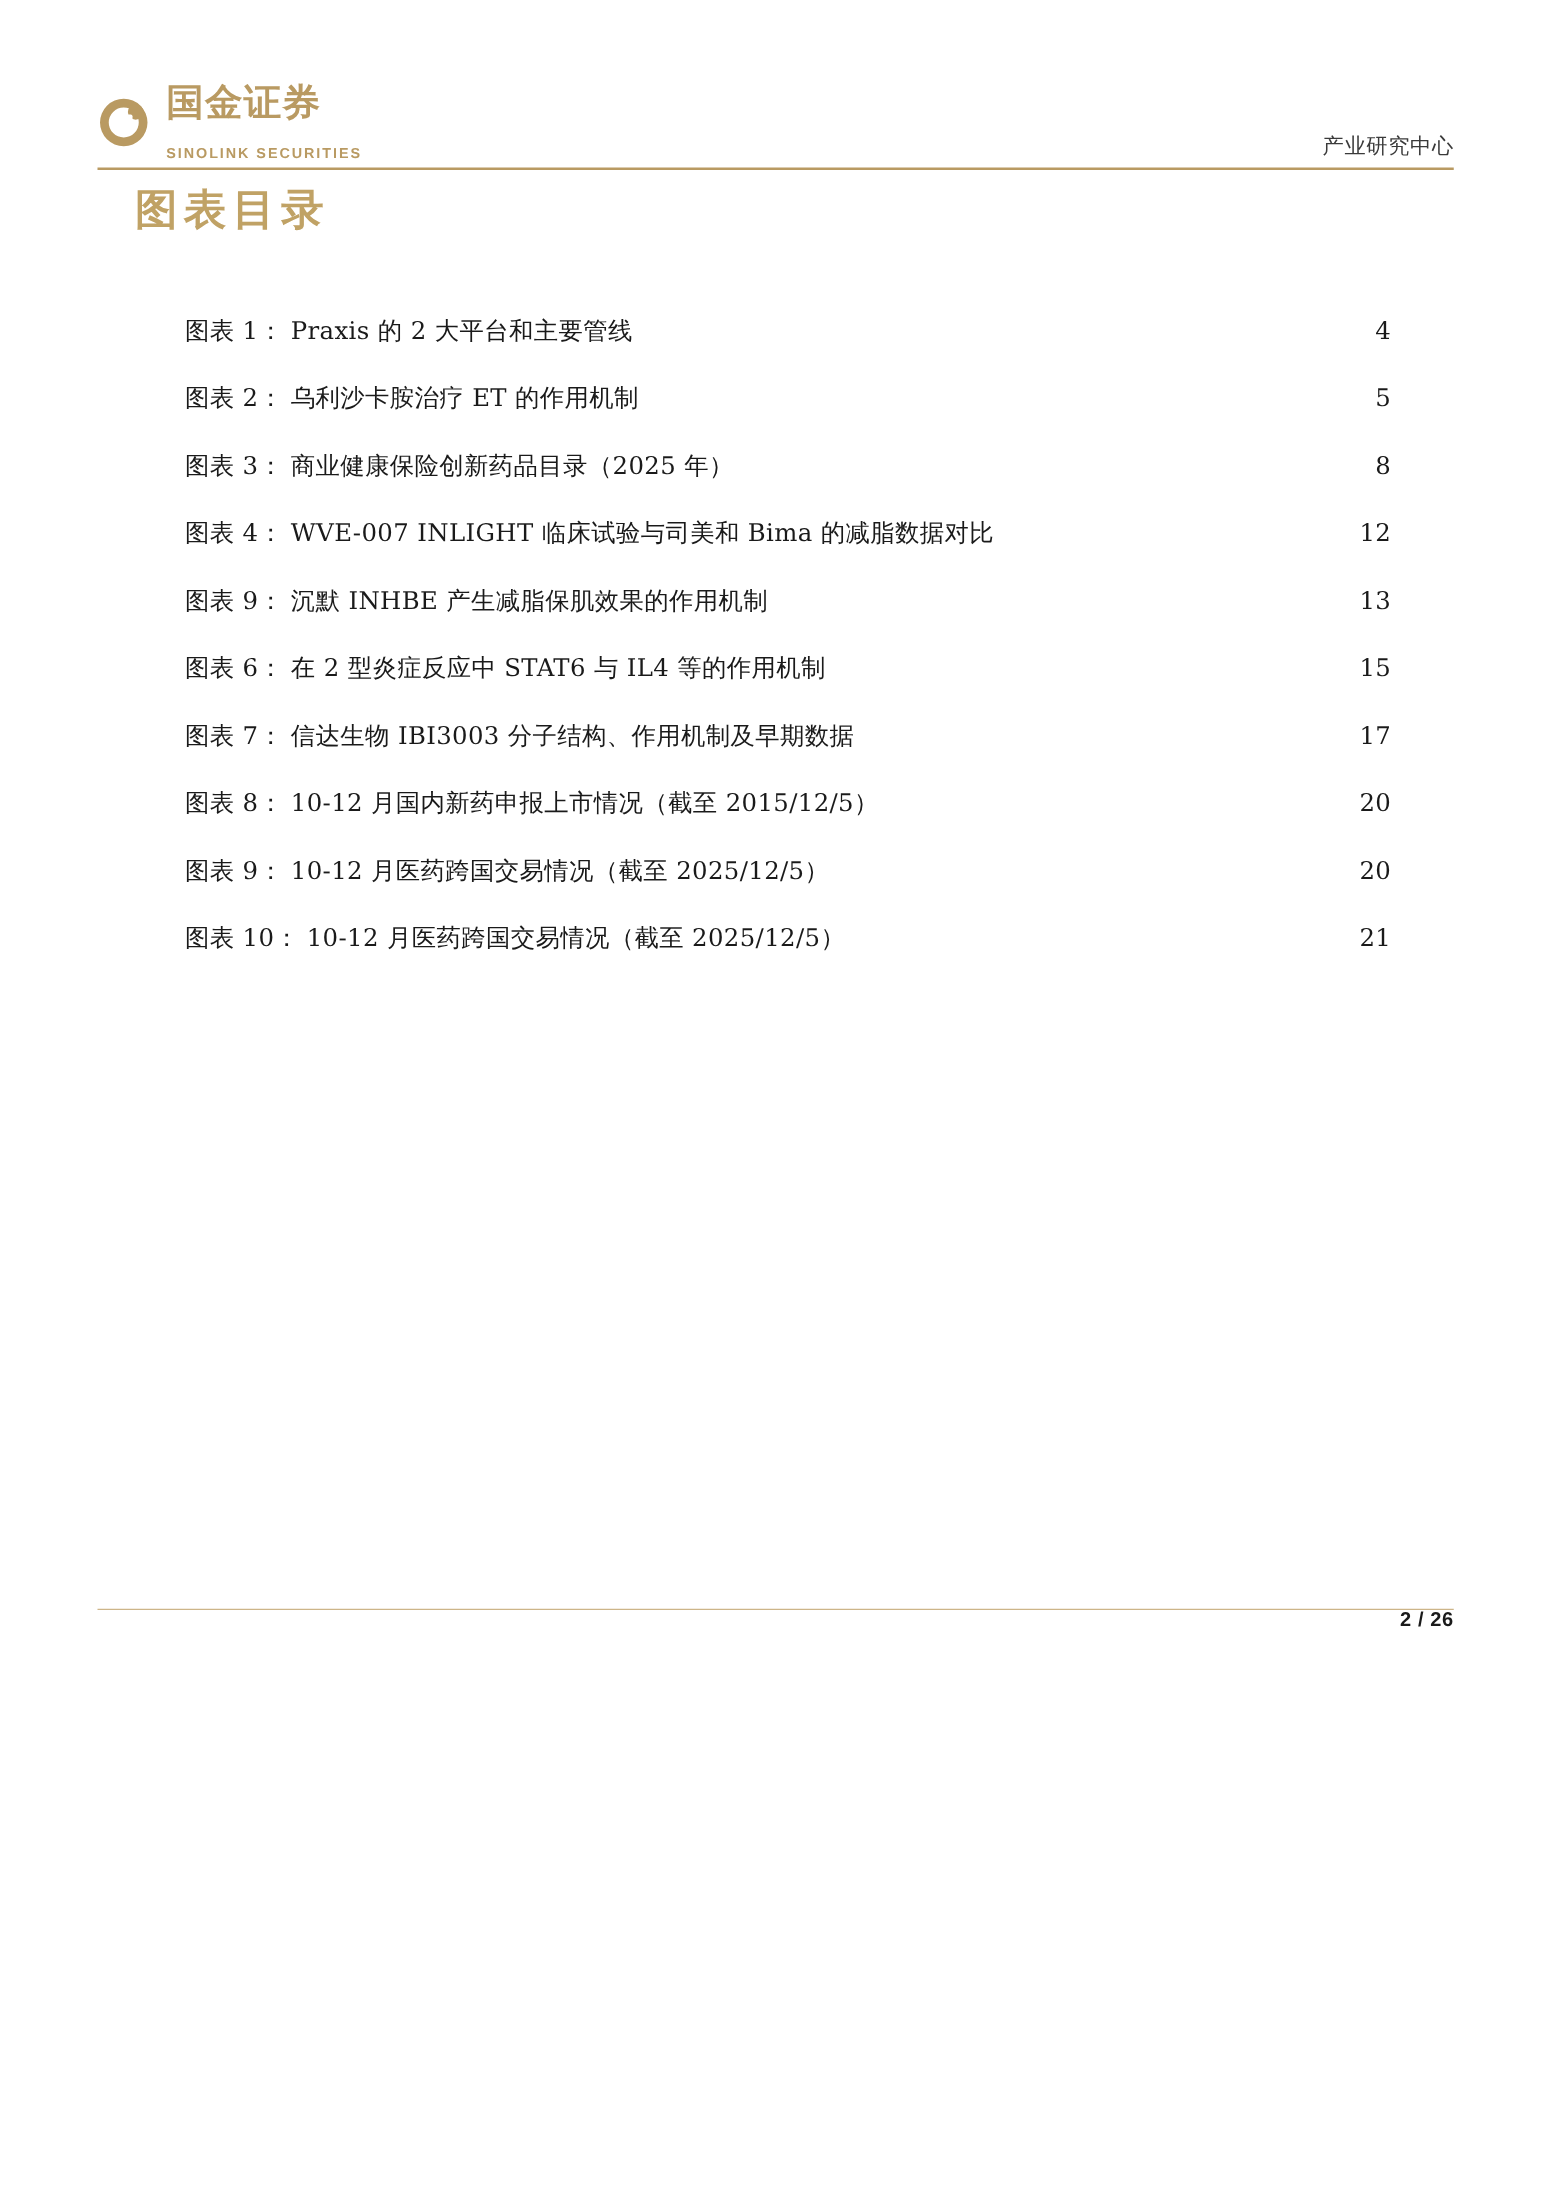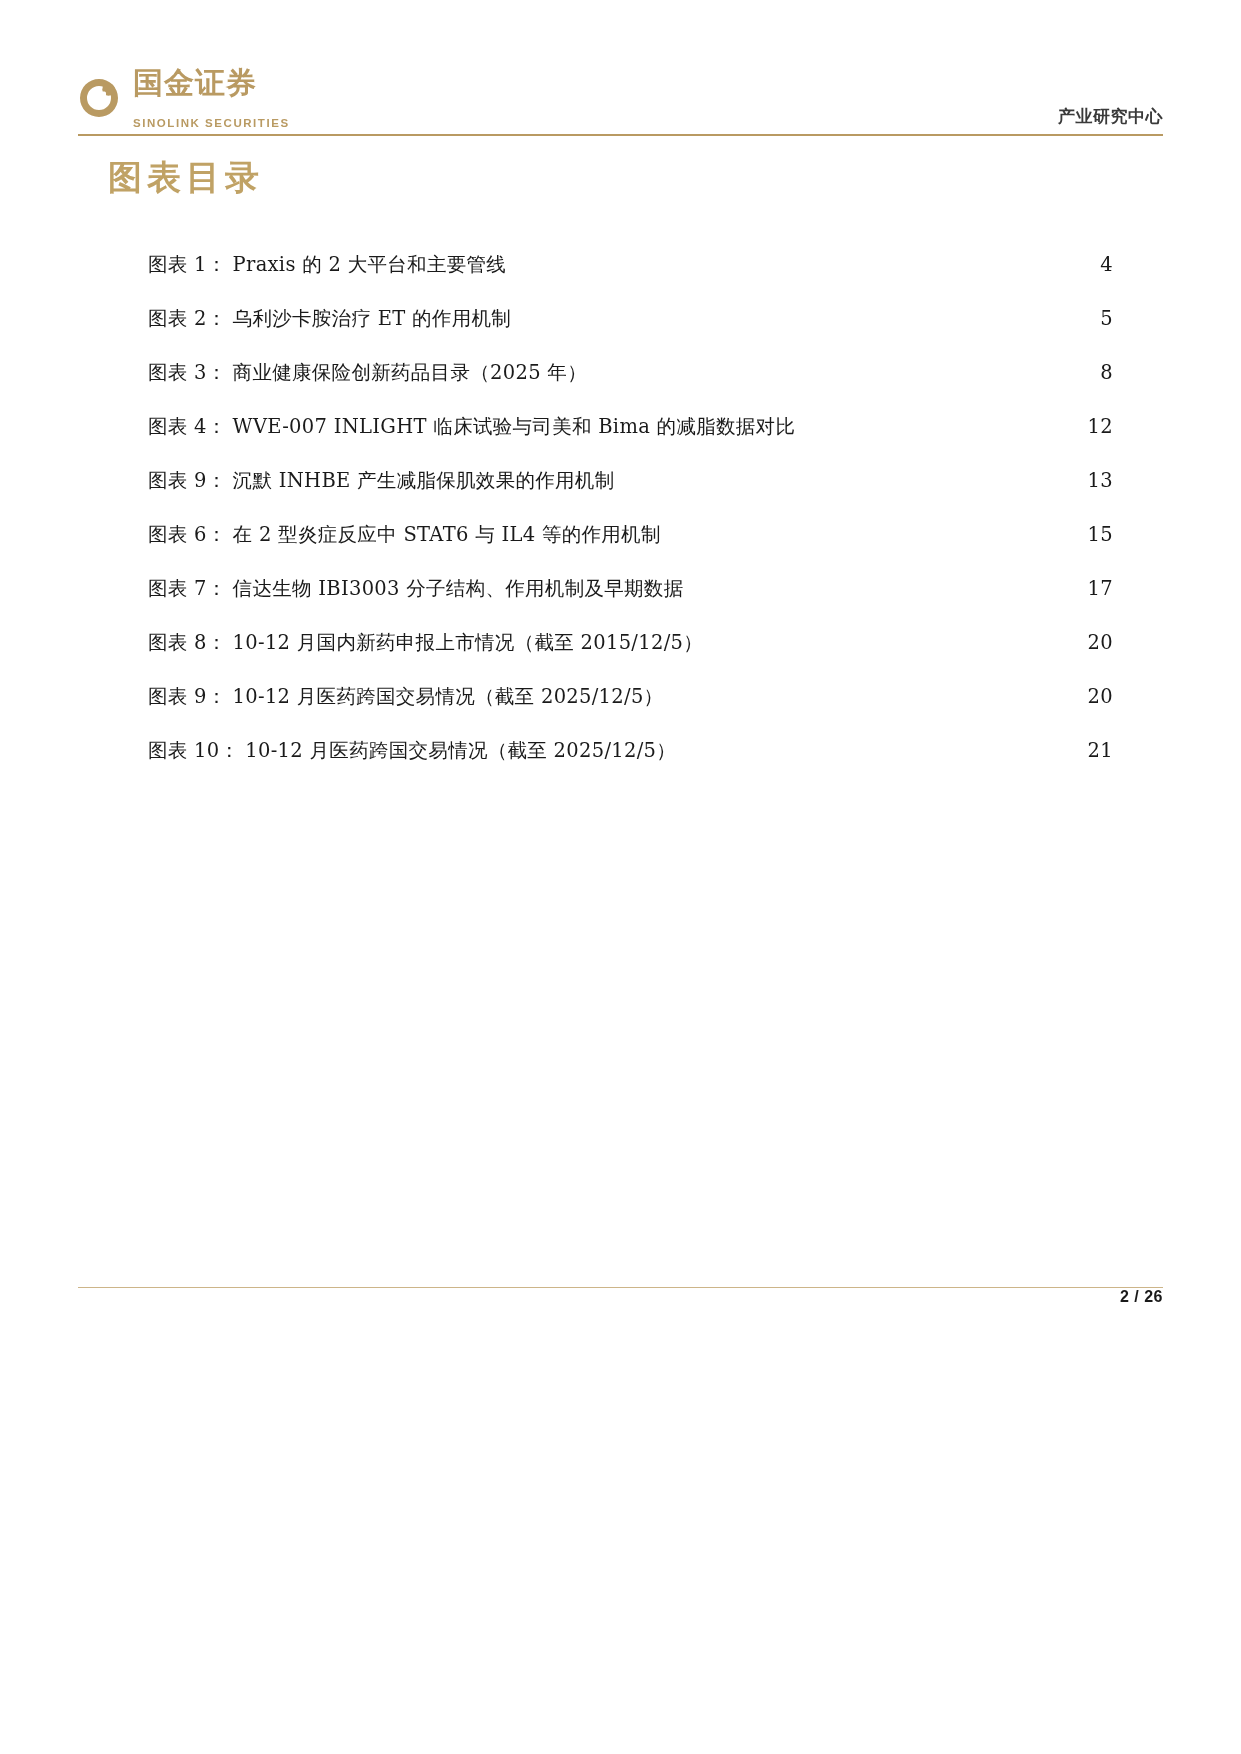--- a/index.html
+++ b/index.html
@@ -59,39 +59,39 @@
     font-family: "Liberation Sans", sans-serif;
     font-size: 11.5px;
     font-weight: bold;
     color: #b99a62;
     letter-spacing: 1.55px;
     margin-top: 20px;
   }
   .header-right {
     font-family: "DejaVu Sans", sans-serif;
     font-size: 17px;
-    font-weight: bold;
+    font-weight: normal;
     color: #3a3a3a;
     letter-spacing: 0.5px;
     align-self: flex-end;
     margin-bottom: 6px;
   }
   .header-rule {
     position: absolute;
     top: 134px;
     left: 78px;
     right: 78px;
     height: 2px;
     background: #b99a62;
   }
 
   
   .toc-title {
     position: absolute;
-    top: 155px;
+    top: 145px;
     left: 108px;
     font-family: "DejaVu Serif", serif;
     font-size: 34px;
     font-weight: bold;
     color: #c0a265;
     letter-spacing: 5px;
     white-space: nowrap;
   }
 
   

